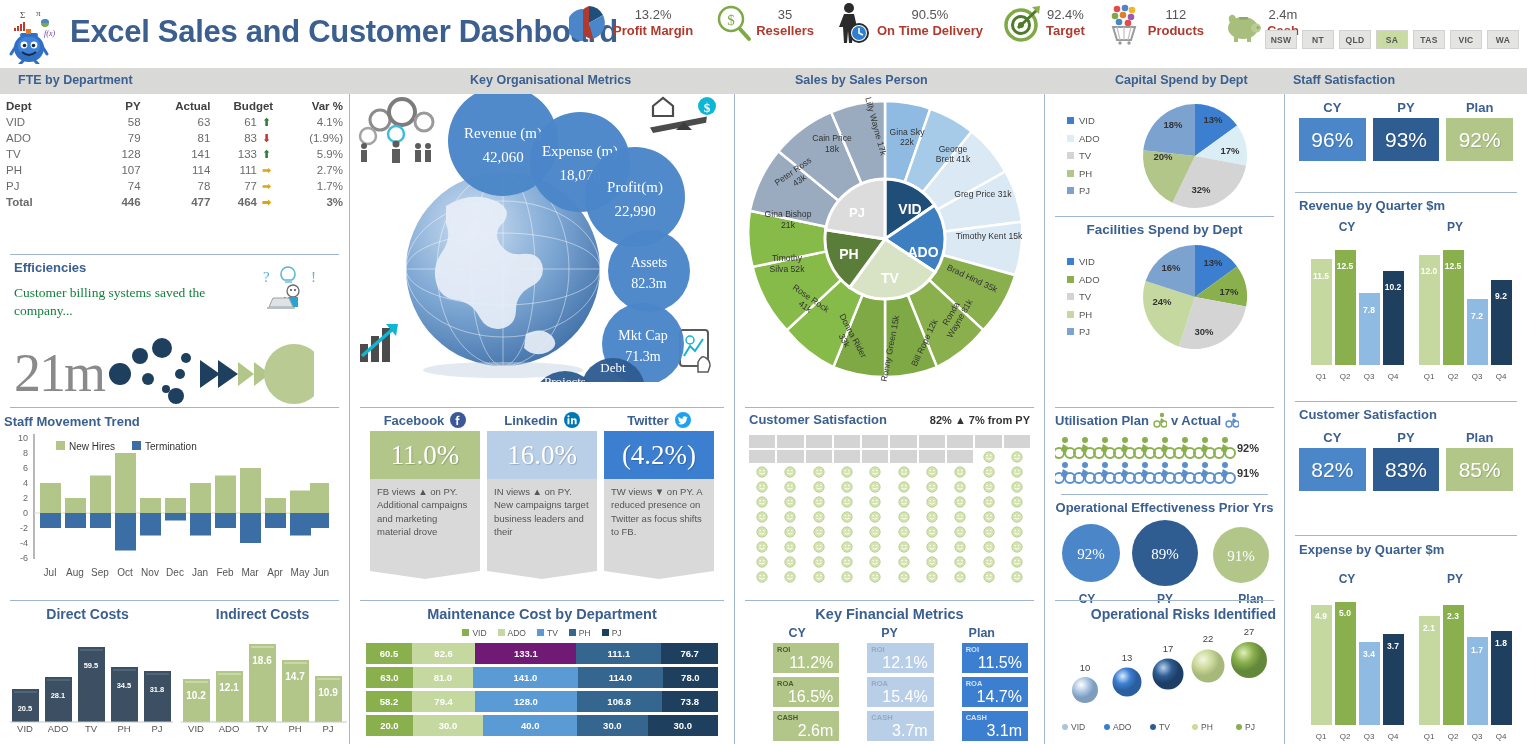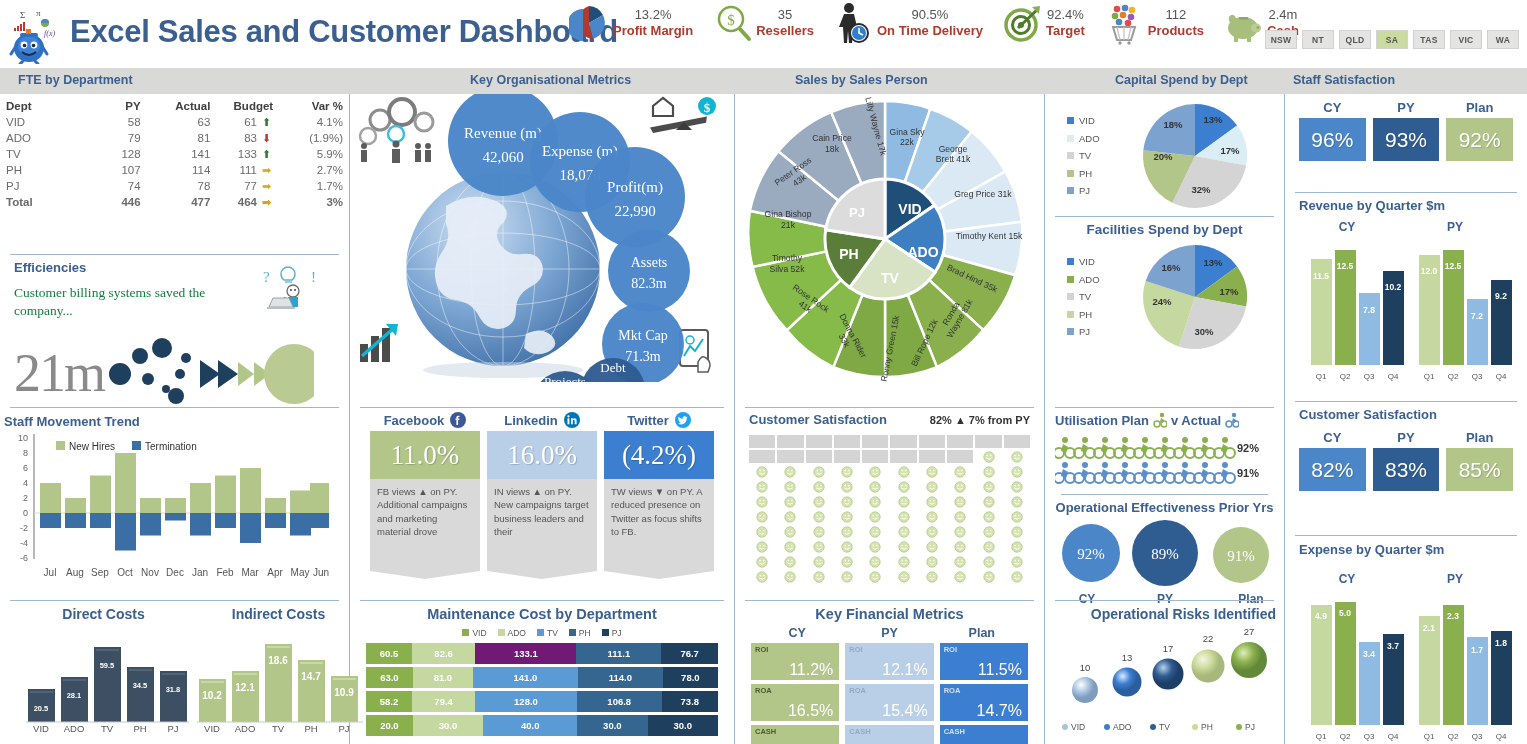--- a/index.html
+++ b/index.html
@@ -81,21 +81,21 @@
           margin:6px 0 5px 0; }
   .mleg i { display:inline-block; width:7px; height:7px; margin-right:3px; }
   .mrow { display:flex; height:21px; margin-bottom:3px; }
   .mcell { color:#fff; font-size:9.5px; font-weight:bold; display:flex;
            align-items:center; justify-content:center; }
 
   
   .kf-hdr { display:flex; }
   .kf-hdr div { flex:1; text-align:center; font-size:12.5px; font-weight:bold; color:#3b6090;}
   .kf-row { display:flex; gap:6px; margin-bottom:4px; }
-  .kf-box { flex:1; height:37px; position:relative; }
+  .kf-box { flex:1; height:30px; position:relative;margin-left:22px; }
   .kf-lab { position:absolute; left:4px; top:2px; font-size:7.5px; font-weight:bold; }
   .kf-val { position:absolute; right:6px; bottom:1px; font-size:16px; }
 
   
   .p3-hdr { display:flex; gap:7px; }
   .p3-hdr div { flex:1; text-align:center; font-size:13px; font-weight:bold; color:#3b6090;}
   .p3-row { display:flex; gap:7px; margin-top:3px; }
   .p3-box { flex:1; height:43px; display:flex; align-items:center; justify-content:center;
             font-size:21px; color:#fff; text-shadow:1px 1px 1px rgba(0,0,0,.15); }
 
@@ -438,21 +438,21 @@
               <text x="296" y="147">May</text>
               <text x="317" y="147">Jun</text>
           </g>
         </svg>
       </div>
 
       <div class="hr" style="top:506px"></div>
 
       <div class="panel" style="top:512px;">
         <div style="display:flex;">
-          <div style="width:175px;margin-left:16px;">
+          <div style="width:175px;">
             <div class="ptitle ctr" style="font-size:14px;">Direct Costs</div>
             <svg width="175" height="110" viewBox="0 0 175 110">
 
               <g fill="#3d4f63">
                 <rect x="12" y="67" width="27" height="33"></rect>
                 <rect x="45" y="55" width="27" height="45"></rect>
                 <rect x="78" y="25" width="27" height="75"></rect>
                 <rect x="111" y="45" width="27" height="55"></rect>
                 <rect x="144" y="49" width="27" height="51"></rect>
               </g>

